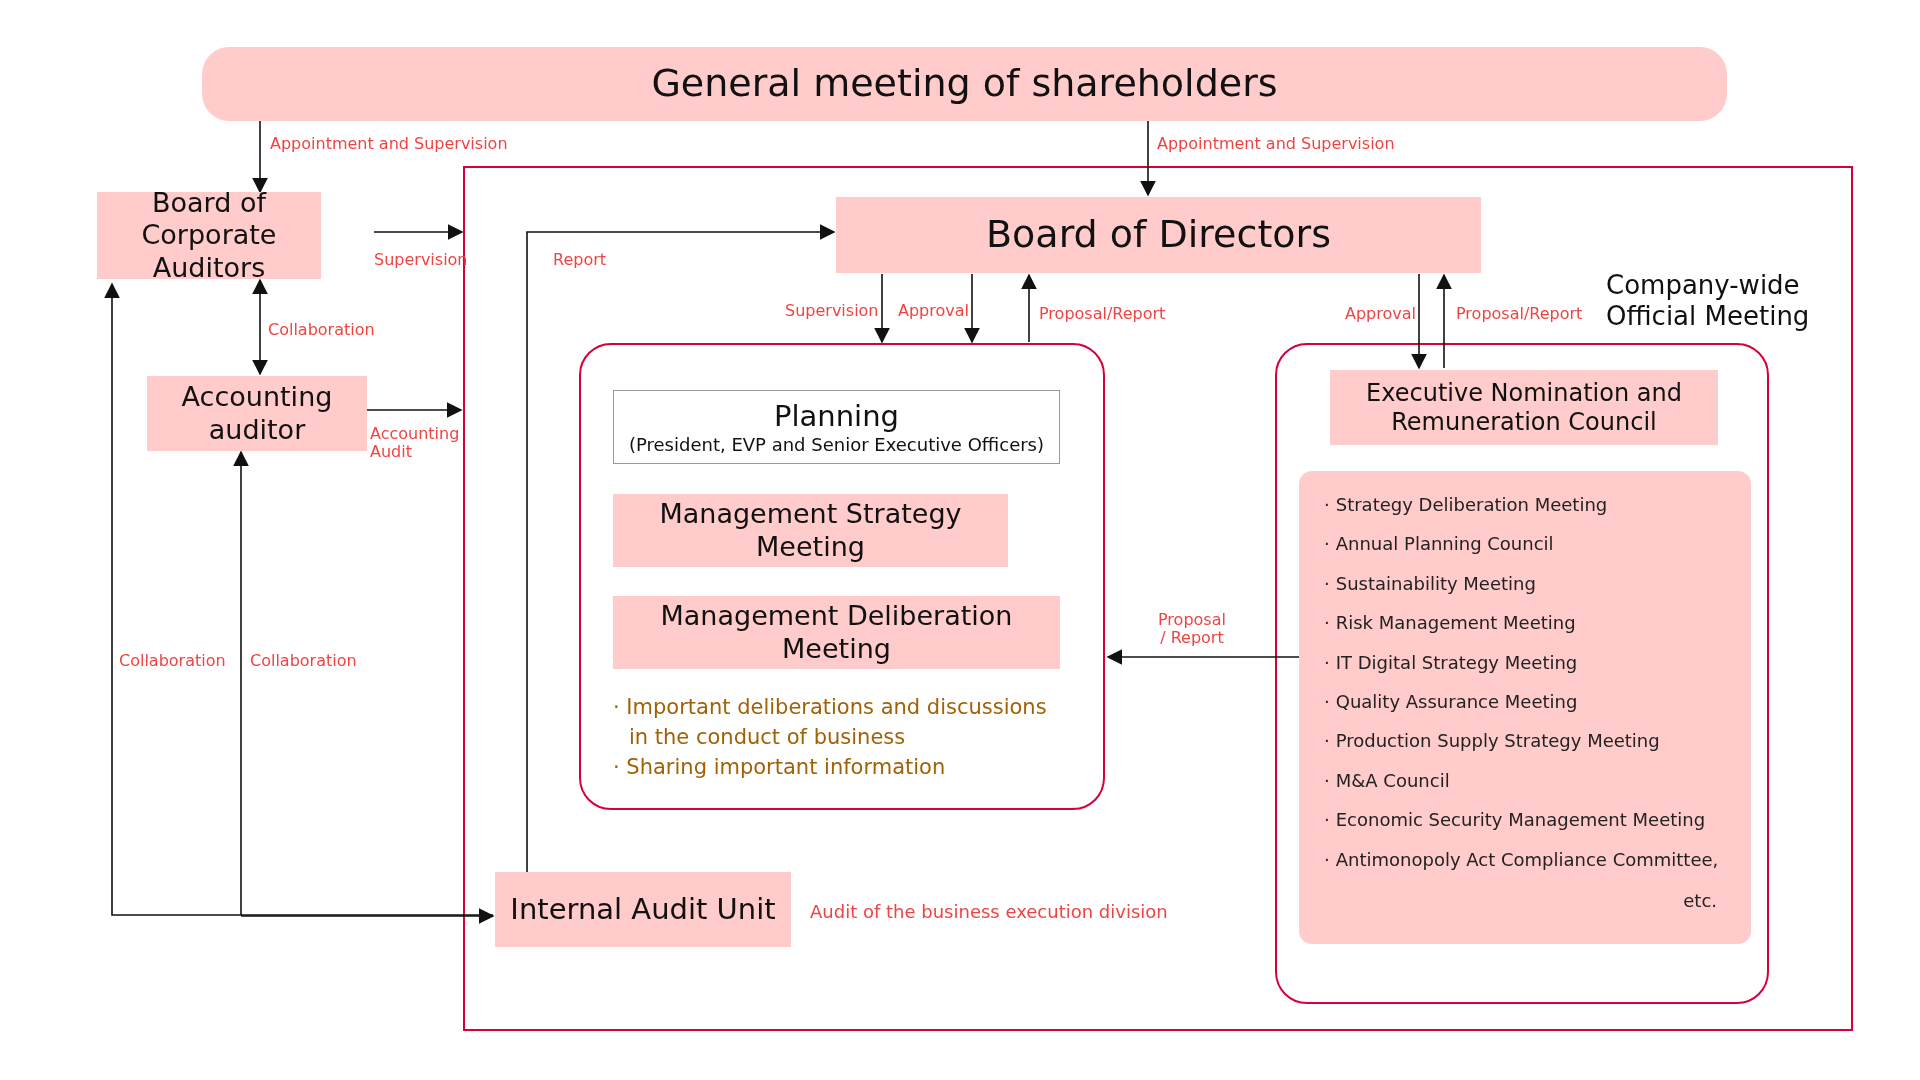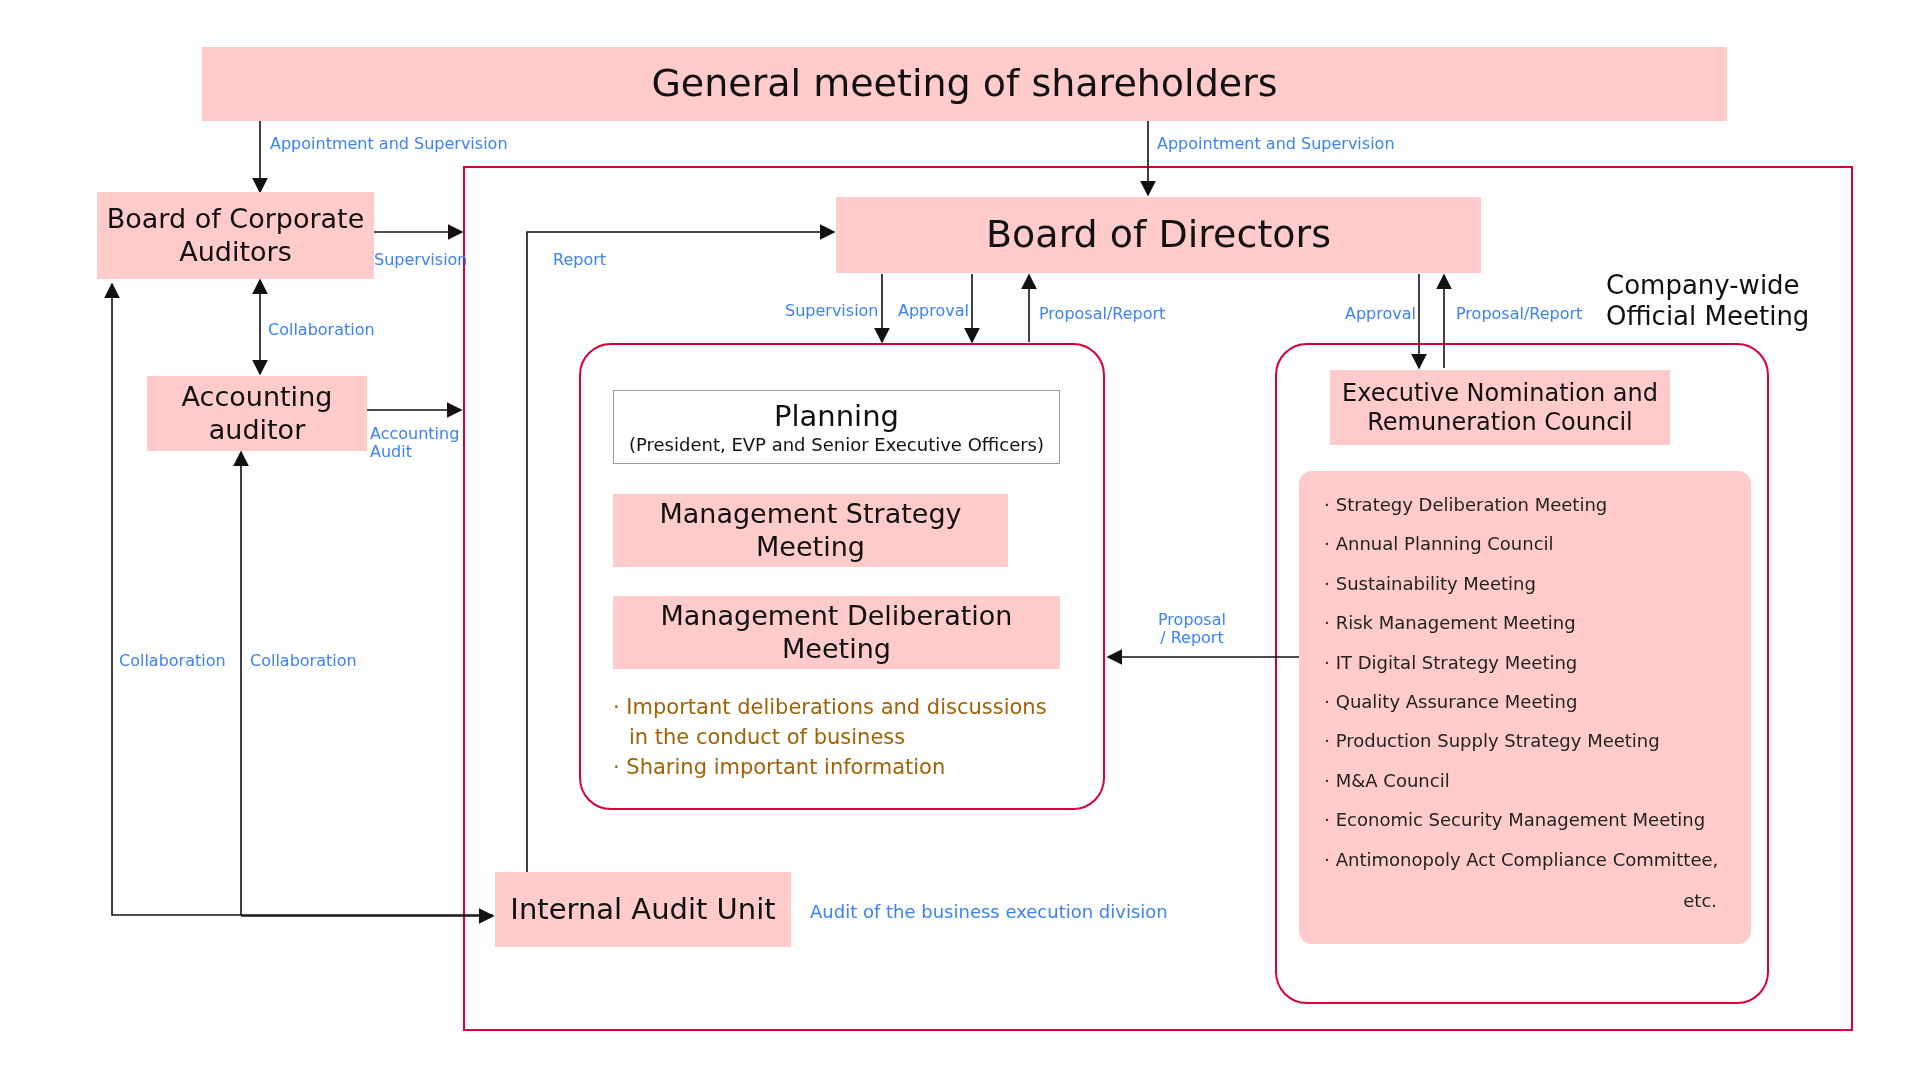--- a/index.html
+++ b/index.html
@@ -1,21 +1,21 @@
 <!DOCTYPE html>
 <html><head>
 <meta charset="utf-8">
 <style>
   html, body { margin:0; padding:0; background:#ffffff; }
   body { width:1920px; height:1080px; position:relative; overflow:hidden;
          font-family:"DejaVu Sans", "Liberation Sans", sans-serif; color:#111; }
   .abs { position:absolute; }
   .pink { background:#ffcccb; }
   .box-text { display:flex; flex-direction:column; align-items:center; justify-content:center; text-align:center; line-height:1.2; }
-  .lbl { position:absolute; font-size:16px; color:#3b82f6; white-space:nowrap; line-height:1.15; }
+  .lbl { position:absolute; font-size:16px; color:#ef4444; white-space:nowrap; line-height:1.15; }
   .redframe { position:absolute; border:2px solid #d7003a; box-sizing:border-box; }
   .rounded { border-radius:32px; }
   svg.conn { position:absolute; left:0; top:0; width:1920px; height:1080px; pointer-events:none; }
   .list-item { font-size:18px; color:#222; height:39.4px; line-height:39.4px; white-space:nowrap; }
   .bullet-line { font-size:21px; color:#a16207; white-space:nowrap; line-height:30px; }
 </style>
 </head>
 <body>
 
 <div class="redframe" style="left:463px; top:166px; width:1390px; height:865px;"></div>
@@ -55,25 +55,25 @@
     <line x1="1444" y1="368" x2="1444" y2="275" marker-end="url(#ahb)"></line>
 
     <line x1="1299" y1="657" x2="1108" y2="657" marker-end="url(#ahb)"></line>
 
     <polyline points="493,915 112,915 112,284" marker-end="url(#ahb)"></polyline>
     <polyline points="241,915 241,452" marker-end="url(#ahb)"></polyline>
     <line x1="241" y1="916" x2="493" y2="916" marker-end="url(#ahb)"></line>
   </g>
 </svg>
 
-<div class="abs pink box-text" style="left:202px; top:47px; width:1525px; height:74px;">
+<div class="abs pink box-text" style="left:202px; top:47px; width:1525px; height:74px;border-radius:27px;">
   <span style="font-size:38px;">General meeting of shareholders</span>
 </div>
 
-<div class="abs pink box-text" style="left:97px; top:192px; width:277px; height:87px; font-size:27px;">
+<div class="abs pink box-text" style="left:97px; top:192px; width:224px; height:87px; font-size:27px;">
   <span>Board of Corporate</span>
   <span>Auditors</span>
 </div>
 
 <div class="abs pink box-text" style="left:147px; top:376px; width:220px; height:75px; font-size:27px;">
   <span>Accounting</span>
   <span>auditor</span>
 </div>
 
 <div class="abs pink box-text" style="left:836px; top:197px; width:645px; height:76px;">
@@ -99,21 +99,21 @@
   <div class="bullet-line">· Important deliberations and discussions</div>
   <div class="bullet-line" style="padding-left:16px;">in the conduct of business</div>
   <div class="bullet-line">· Sharing important information</div>
 </div>
 
 <div class="abs" style="left:1606px; top:270px; font-size:26px; line-height:1.18; white-space:nowrap;">
   <div>Company-wide</div>
   <div>Official Meeting</div>
 </div>
 
-<div class="abs pink box-text" style="left:1330px; top:370px; width:340px; height:75px; font-size:24px;">
+<div class="abs pink box-text" style="left:1330px; top:370px; width:388px; height:75px; font-size:24px;">
   <span>Executive Nomination and</span>
   <span>Remuneration Council</span>
 </div>
 
 <div class="abs pink" style="left:1299px; top:471px; width:452px; height:473px; box-sizing:border-box; padding:14px 0 0 25px;border-radius:13px;">
   <div id="meeting-list">
       <div class="list-item"><span style="margin-right: 6px;">·</span><span>Strategy Deliberation Meeting</span></div>
       <div class="list-item"><span style="margin-right: 6px;">·</span><span>Annual Planning Council</span></div>
       <div class="list-item"><span style="margin-right: 6px;">·</span><span>Sustainability Meeting</span></div>
       <div class="list-item"><span style="margin-right: 6px;">·</span><span>Risk Management Meeting</span></div>

